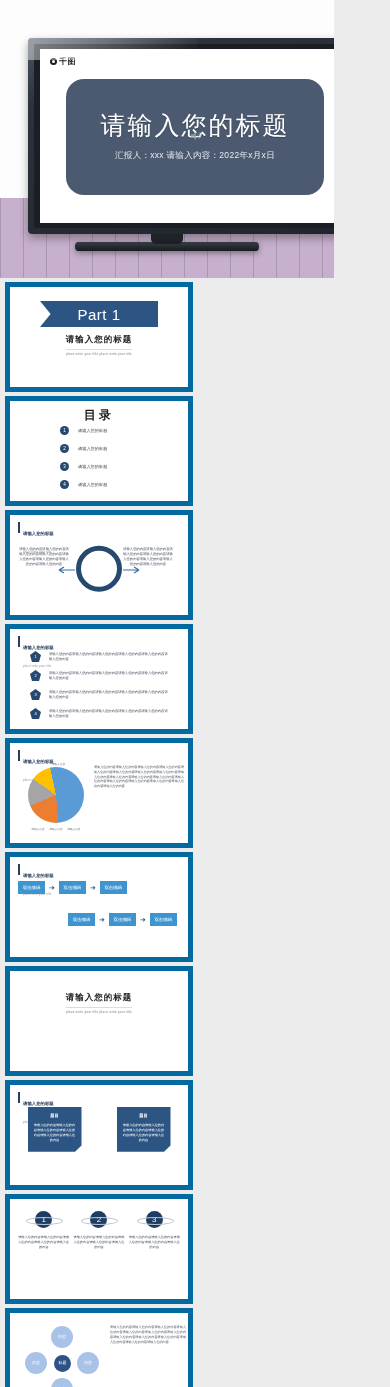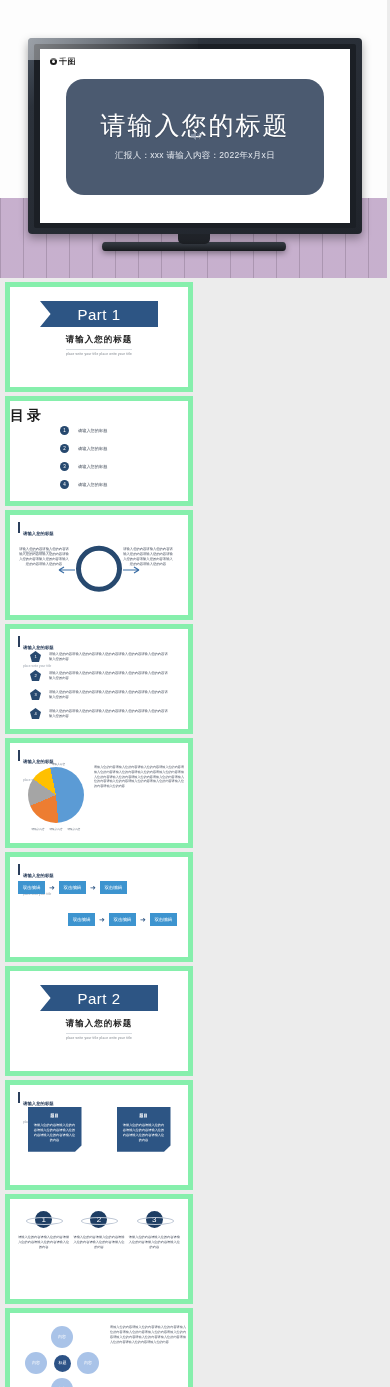--- a/index.html
+++ b/index.html
@@ -5,21 +5,21 @@
   html,body{margin:0;padding:0;}
   body{
     width:390px;height:1387px;
     background:#ececec;
     font-family:"Liberation Sans","DejaVu Sans",sans-serif;
     overflow:hidden;
   }
   .page{position:relative;width:390px;height:1387px;background:#ececec;}
 
   
-  .hero{position:relative;width:387px;height:278px;background:#ffffff;overflow:hidden;}
+  .hero{position:relative;width:334px;height:278px;background:#ffffff;overflow:hidden;}
   .hero-wall{position:absolute;left:0;top:0;width:390px;height:198px;background:#fdfdfd;}
   .hero-floor{position:absolute;left:0;top:198px;width:390px;height:80px;
     background:repeating-linear-gradient(90deg,#b5762f 0px,#c4accb 0px),
       linear-gradient(180deg,#c98b46 0%,#b4752f 40%,#9e6327 100%);}
   .hero-floor:after{content:"";position:absolute;inset:0;
     background:repeating-linear-gradient(90deg,rgba(0,0,0,.13) 0px,rgba(0,0,0,.13) 1px,rgba(255,255,255,.05) 1px,rgba(255,255,255,.05) 23px);}
   .hero-floorline{position:absolute;left:0;top:198px;width:390px;height:3px;background:#e6d9c4;}
 
   .tv{position:absolute;left:28px;top:38px;width:334px;height:196px;
     background:linear-gradient(160deg,#4b5562 0%,#2c323b 22%,#20242b 100%);
@@ -46,21 +46,21 @@
     align-items:center;justify-content:center;}
   .title-main{color:#ffffff;font-size:25px;letter-spacing:2px;font-weight:normal;
     text-shadow:0 1px 1px rgba(0,0,0,.25);line-height:1.1;}
   .title-sub{color:#e7ebf1;font-size:8.5px;margin-top:11px;letter-spacing:.3px;}
   .speaker{position:absolute;left:50%;top:50%;margin-left:-7px;margin-top:-8px;
     width:16px;height:14px;opacity:.75;}
 
   
   .grid{position:absolute;left:0;top:282px;width:390px;display:flex;flex-wrap:wrap;
     gap:4px 5px;padding:0 5px;box-sizing:border-box;}
-  .slide{width:188px;height:110px;background:#86efac;padding:5px;box-sizing:border-box;
+  .slide{width:188px;height:110px;background:#0369a1;padding:5px;box-sizing:border-box;
     position:relative;}
   .slide .inner{width:100%;height:100%;background:#fff;position:relative;overflow:hidden;
     box-sizing:border-box;}
 
   
   .shead{position:absolute;left:8px;top:6px;display:flex;gap:3px;align-items:flex-start;}
   .shead .bar{width:2px;height:11px;background:#2b3f5c;margin-top:1px;}
   .shead .txt{line-height:1.15;}
   .shead .t1{font-size:4.4px;color:#2b3f5c;font-weight:bold;}
   .shead .t2{font-size:3.2px;color:#9aa3ad;}
@@ -71,21 +71,21 @@
     display:flex;align-items:center;justify-content:center;font-size:15px;letter-spacing:.5px;
     clip-path:polygon(0 0,100% 0,100% 28%,100% 100%,0 100%,9% 50%);
     position:relative;}
   .banner:after{content:"";position:absolute;right:-14px;top:0;width:16px;height:26px;
     background:#2d5584;clip-path:polygon(0 0,100% 50%,0 100%);}
   .banner-title{margin-top:7px;font-size:8.5px;color:#1c1c1c;font-weight:bold;letter-spacing:1px;}
   .banner-en{margin-top:3px;font-size:3.2px;color:#7b8189;letter-spacing:.2px;
     border-top:1px solid #d9dde2;padding-top:2px;}
 
   
-  .cat-title{position:absolute;left:0;right:0;top:6px;font-size:14px;
+  .cat-title{position:absolute;left:0;right:0;top:6px;text-align:center;font-size:12px;
     font-weight:bold;color:#1b1b1b;letter-spacing:3px;}
   .cat-list{position:absolute;left:50px;top:25px;display:flex;flex-direction:column;gap:9px;}
   .cat-item{display:flex;align-items:center;gap:9px;}
   .cat-num{width:9px;height:9px;border-radius:50%;background:#27496f;color:#fff;
     font-size:4.5px;display:flex;align-items:center;justify-content:center;}
   .cat-lbl{font-size:4.2px;color:#3c4654;}
 
   
   .ring{position:absolute;left:50%;top:50%;transform:translate(-50%,-42%);
     width:36px;height:36px;border:5px solid #27496f;border-radius:50%;}
@@ -292,23 +292,20 @@
         <span class="fbox">双击编辑</span>
         <span class="farrow">➜</span>
         <span class="fbox">双击编辑</span>
       </div>
     </div>
       </div>
 
     <div class="slide">
         <div class="inner">
       <div class="banner-wrap">
-        <div class="banner">
-              <span>Part 2</span>
-            </div>
         <div class="banner-title">请输入您的标题</div>
         <div class="banner-en">place write your title place write your title</div>
       </div>
     </div>
       </div>
 
     <div class="slide">
         <div class="inner">
       <div class="shead">
             <span class="bar"></span>

